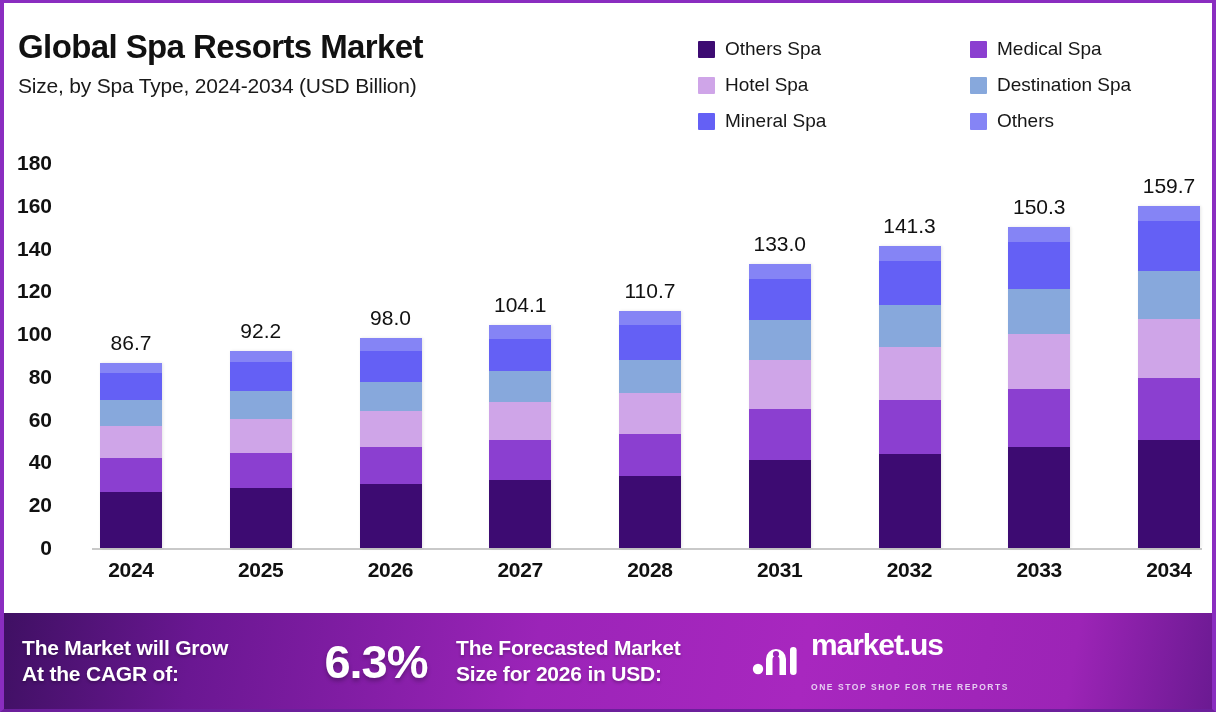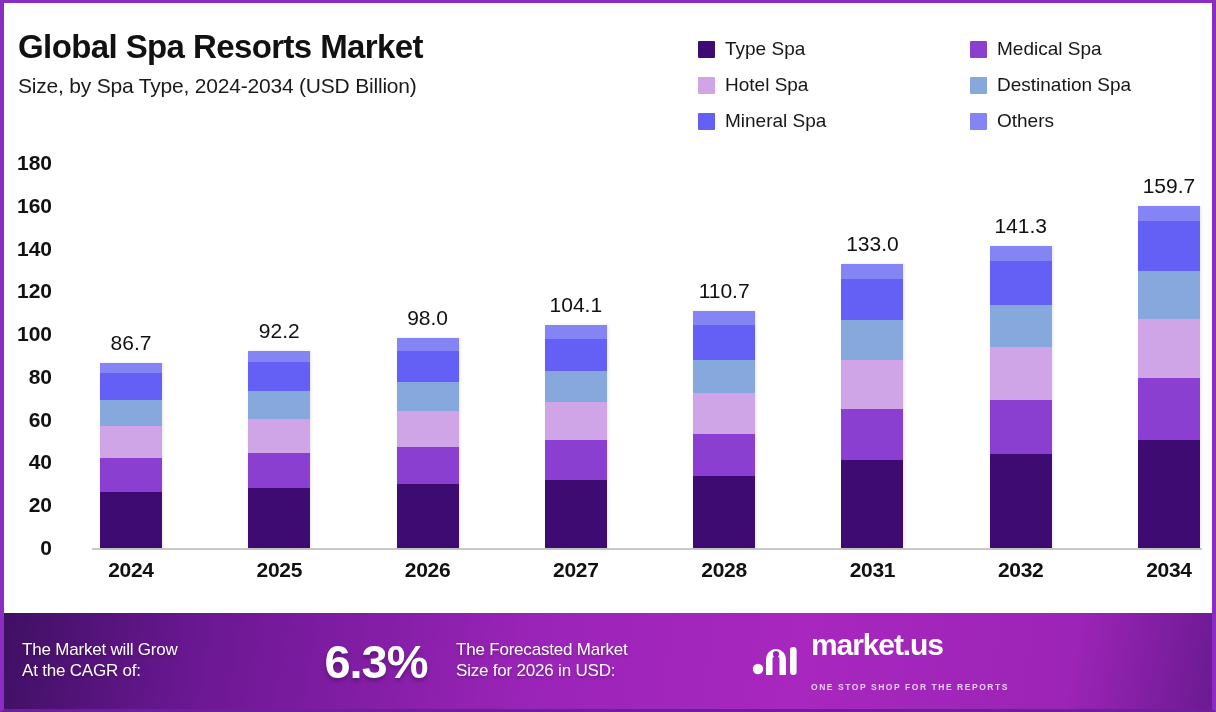--- a/index.html
+++ b/index.html
@@ -84,21 +84,21 @@
     font-size: 21px; font-weight: 800; color: #111111; letter-spacing: -0.3px;
   }
 
   
   #banner {
     position: absolute; left: 0; bottom: 0; width: 1208px; height: 96px;
     background: linear-gradient(100deg, #3f1063 0%, #6a1792 16%, #9b24b8 44%, #a827bf 66%, #9c24b6 88%, #6b1a92 100%);
     display: flex; align-items: center;
   }
   .banner-caption {
-    color: #ffffff; font-weight: 400; font-size: 17px; line-height: 1.22;
+    color: #ffffff; font-weight: 700; font-size: 21px; line-height: 1.22;
     text-shadow: 0 2px 3px rgba(0,0,0,0.25);
     letter-spacing: -0.2px;
   }
   #cagr-caption { margin-left: 18px; width: 280px; }
   #cagr-value {
     color: #ffffff; font-weight: 800; font-size: 47px; letter-spacing: -1px;
     text-shadow: 0 3px 4px rgba(0,0,0,0.28);
     margin-left: 4px; width: 140px; text-align: center;
   }
   #forecast-caption { margin-left: 10px; width: 292px; }
@@ -125,21 +125,21 @@
 <div id="frame">
 
   <div id="header">
     <div id="title-block">
       <div id="chart-title">Global Spa Resorts Market</div>
       <div id="chart-subtitle">Size, by Spa Type, 2024-2034 (USD Billion)</div>
     </div>
     <div id="legend">
         <div class="legend-item">
           <span class="legend-swatch" style="background: rgb(61, 11, 114);"></span>
-          <span class="legend-label">Type Spa</span>
+          <span class="legend-label">Others Spa</span>
         </div>
         <div class="legend-item">
           <span class="legend-swatch" style="background: rgb(139, 63, 208);"></span>
           <span class="legend-label">Medical Spa</span>
         </div>
         <div class="legend-item">
           <span class="legend-swatch" style="background: rgb(207, 165, 232);"></span>
           <span class="legend-label">Hotel Spa</span>
         </div>
         <div class="legend-item">
@@ -248,20 +248,32 @@
           <div class="bar-value" style="bottom: 310.225px; margin-top: 24px;">141.3</div>
           <div class="bar-stack">
             <div class="seg" style="background: rgb(61, 11, 114); height: 93.8972px;"></div>
             <div class="seg" style="background: rgb(139, 63, 208); height: 54.5417px;"></div>
             <div class="seg" style="background: rgb(207, 165, 232); height: 52.1889px;"></div>
             <div class="seg" style="background: rgb(135, 168, 220); height: 42.35px;"></div>
             <div class="seg" style="background: rgb(100, 96, 245); height: 44.0611px;"></div>
             <div class="seg" style="background: rgb(133, 132, 245); height: 15.1861px;"></div>
           </div>
           <div class="xtick">2032</div>
+        </div>
+        <div class="bar-col">
+          <div class="bar-value" style="bottom: 329.475px;">150.3</div>
+          <div class="bar-stack">
+            <div class="seg" style="background: rgb(61, 11, 114); height: 100.528px;"></div>
+            <div class="seg" style="background: rgb(139, 63, 208); height: 58.1778px;"></div>
+            <div class="seg" style="background: rgb(207, 165, 232); height: 55.6111px;"></div>
+            <div class="seg" style="background: rgb(135, 168, 220); height: 45.1306px;"></div>
+            <div class="seg" style="background: rgb(100, 96, 245); height: 46.8417px;"></div>
+            <div class="seg" style="background: rgb(133, 132, 245); height: 15.1861px;"></div>
+          </div>
+          <div class="xtick">2033</div>
         </div>
         <div class="bar-col">
           <div class="bar-value" style="bottom: 349.581px;">159.7</div>
           <div class="bar-stack">
             <div class="seg" style="background: rgb(61, 11, 114); height: 107.586px;"></div>
             <div class="seg" style="background: rgb(139, 63, 208); height: 62.0278px;"></div>
             <div class="seg" style="background: rgb(207, 165, 232); height: 59.2472px;"></div>
             <div class="seg" style="background: rgb(135, 168, 220); height: 47.9111px;"></div>
             <div class="seg" style="background: rgb(100, 96, 245); height: 49.8361px;"></div>
             <div class="seg" style="background: rgb(133, 132, 245); height: 14.9722px;"></div>

